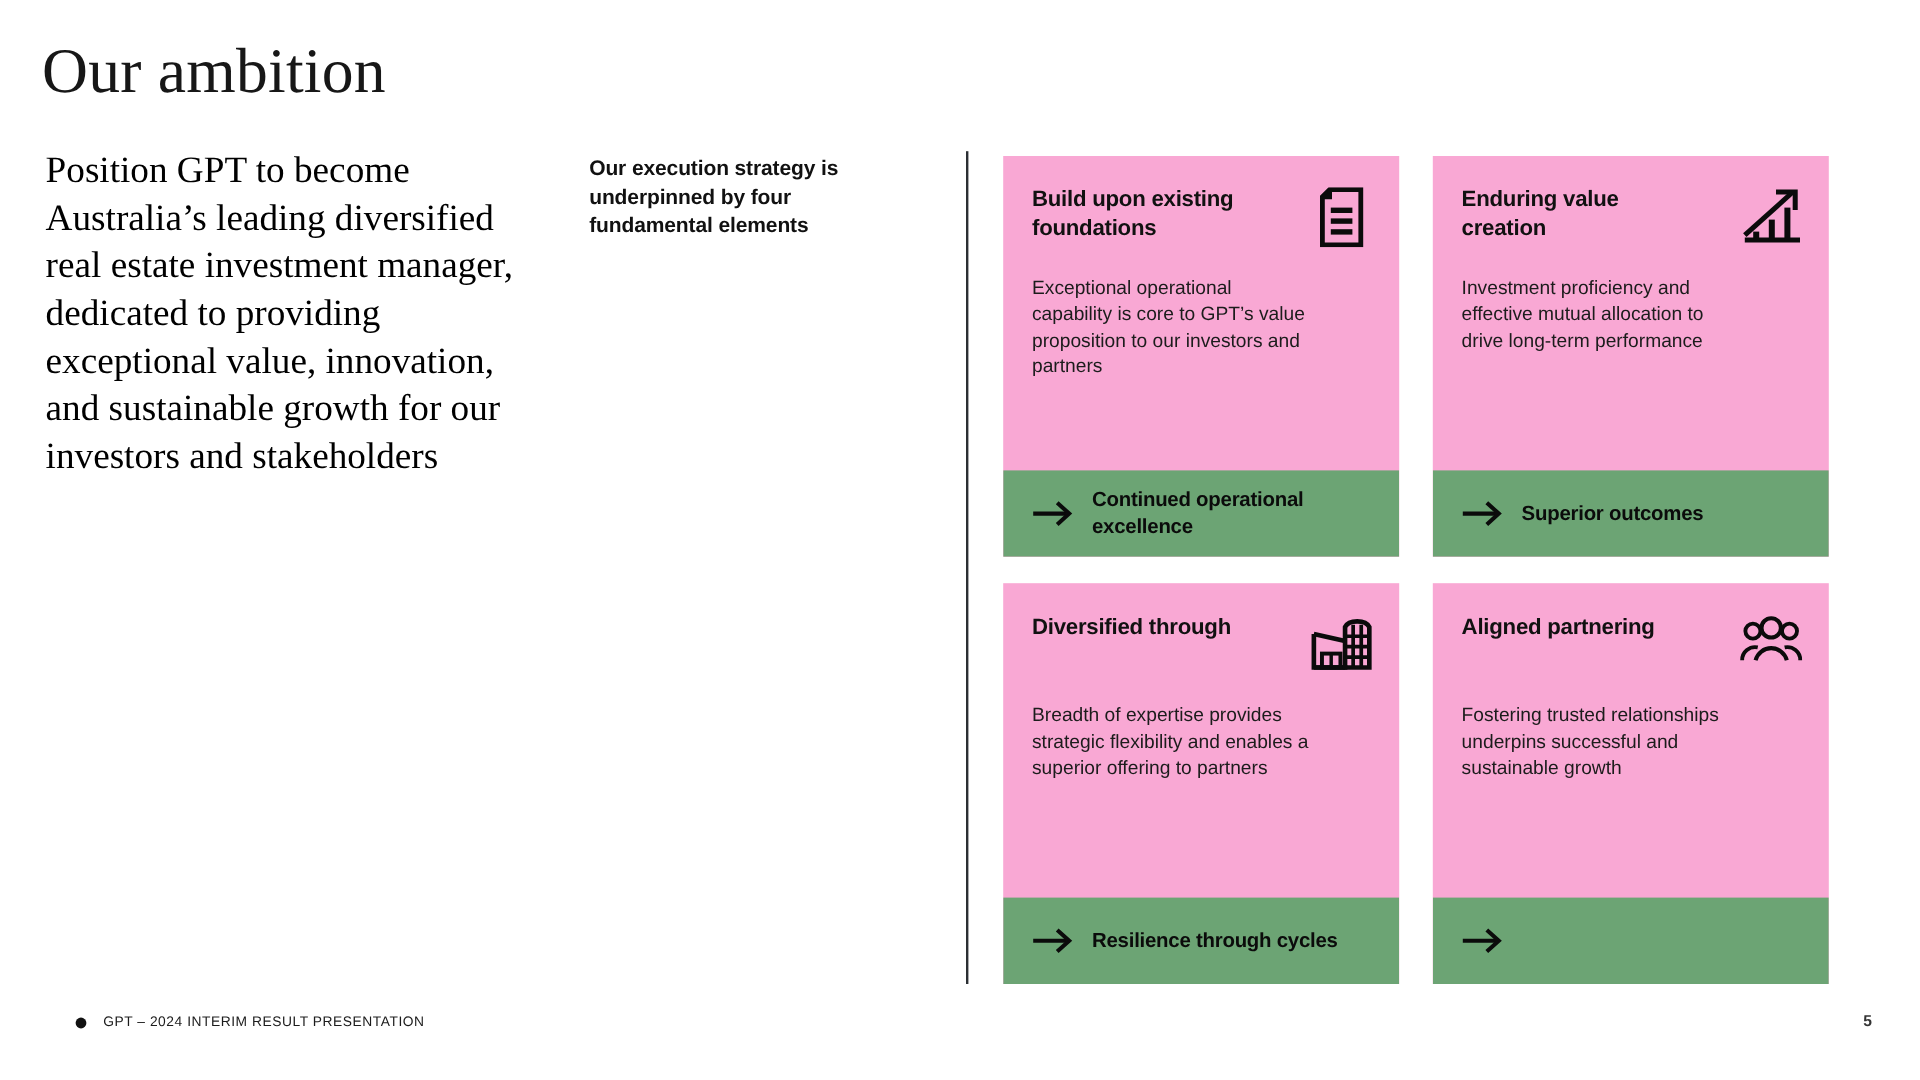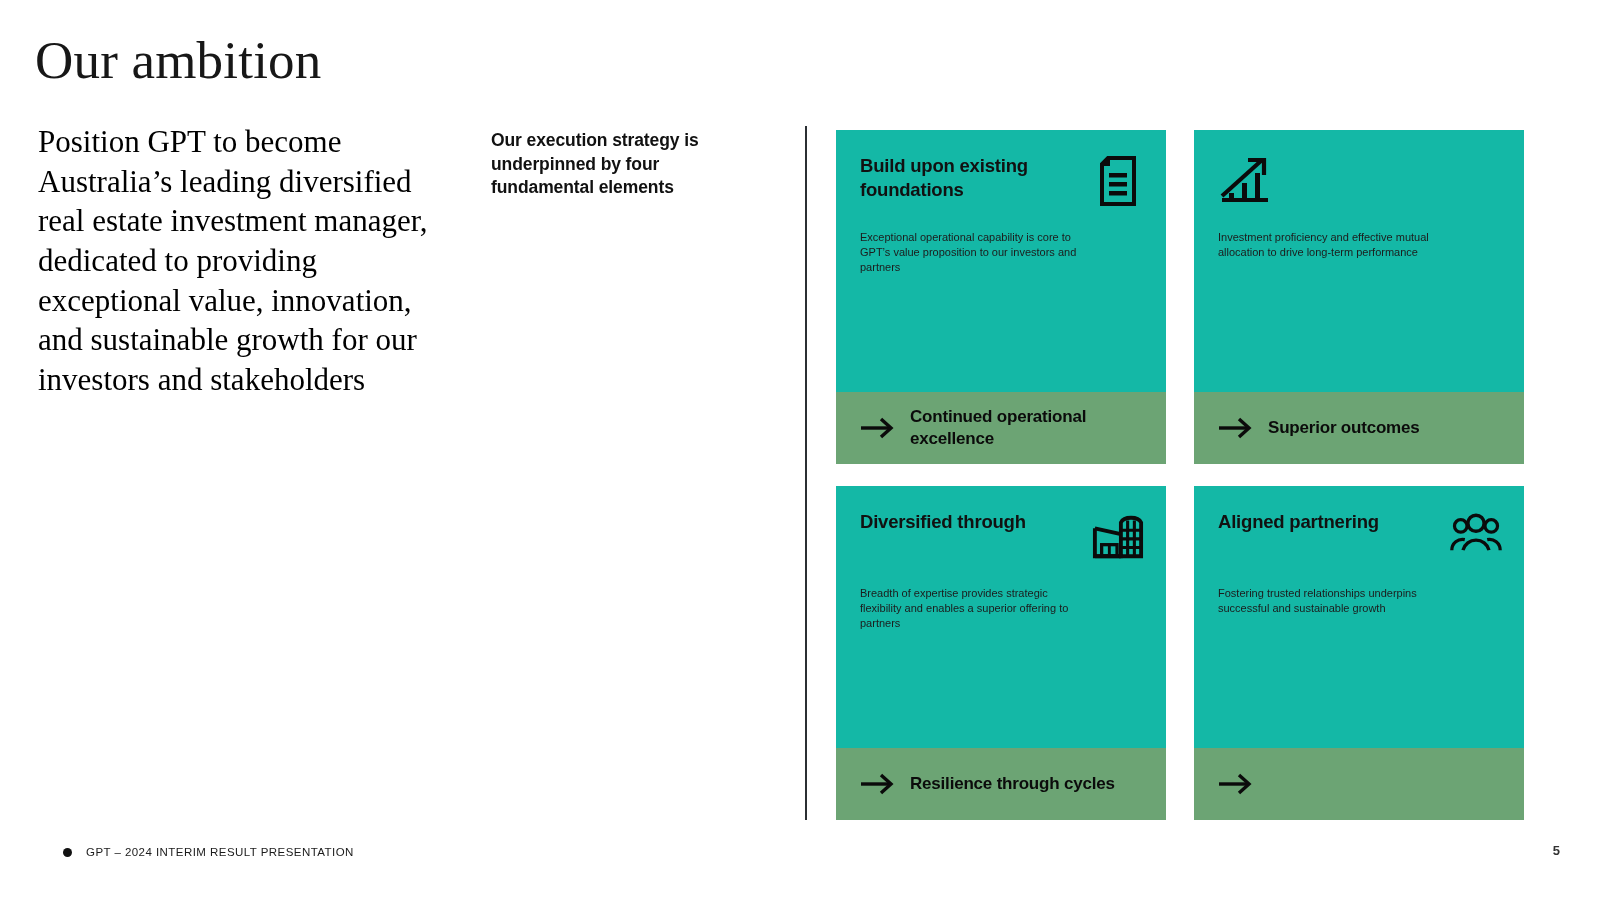--- a/index.html
+++ b/index.html
@@ -72,21 +72,21 @@
     width: 688px;
     height: 690px;
     display: grid;
     grid-template-columns: 330px 330px;
     grid-template-rows: 334px 334px;
     column-gap: 28px;
     row-gap: 22px;
   }
 
   .card {
-    background: #14b8a6;
+    background: #f9a8d4;
     display: flex;
     flex-direction: column;
     position: relative;
     overflow: hidden;
   }
 
   .card-body {
     flex: 1 1 auto;
     padding: 24px 22px 0 24px;
   }
@@ -114,21 +114,21 @@
     display: flex;
     align-items: flex-start;
     justify-content: flex-end;
     margin-top: 2px;
   }
 
   .card-icon svg { display: block; }
 
   .card-desc {
     margin-top: 22px;
-    font-size: 11px;
+    font-size: 16px;
     line-height: 1.36;
     color: #1c1c1c;
     max-width: 232px;
   }
 
   .card-banner {
     flex: 0 0 auto;
     background: #6ca474;
     min-height: 72px;
     display: flex;
@@ -220,20 +220,21 @@
           <path d="M21 3 L31 12 L21 21" stroke="#0b0b0b" stroke-width="3.4" fill="none" stroke-linecap="butt" stroke-linejoin="miter"></path>
         </svg>
       </span>
       <span class="banner-label">Continued operational excellence</span>
     </div>
   </div>
 
   <div class="card">
     <div class="card-body">
       <div class="card-head">
+        <div class="card-title">Enduring value creation</div>
         <div class="card-icon">
           <svg width="52" height="50" viewBox="0 0 52 50" aria-hidden="true">
             <path d="M4 44 H50" stroke="#0b0b0b" stroke-width="4.2" fill="none"></path>
             <rect x="11" y="37" width="5" height="7" fill="#0b0b0b"></rect>
             <rect x="24" y="27" width="5" height="17" fill="#0b0b0b"></rect>
             <rect x="37" y="17" width="5" height="27" fill="#0b0b0b"></rect>
             <path d="M4 40 L44 4" stroke="#0b0b0b" stroke-width="4.2" fill="none"></path>
             <path d="M30 4 H46 V19" stroke="#0b0b0b" stroke-width="4.2" fill="none" stroke-linejoin="miter"></path>
           </svg>
         </div>

